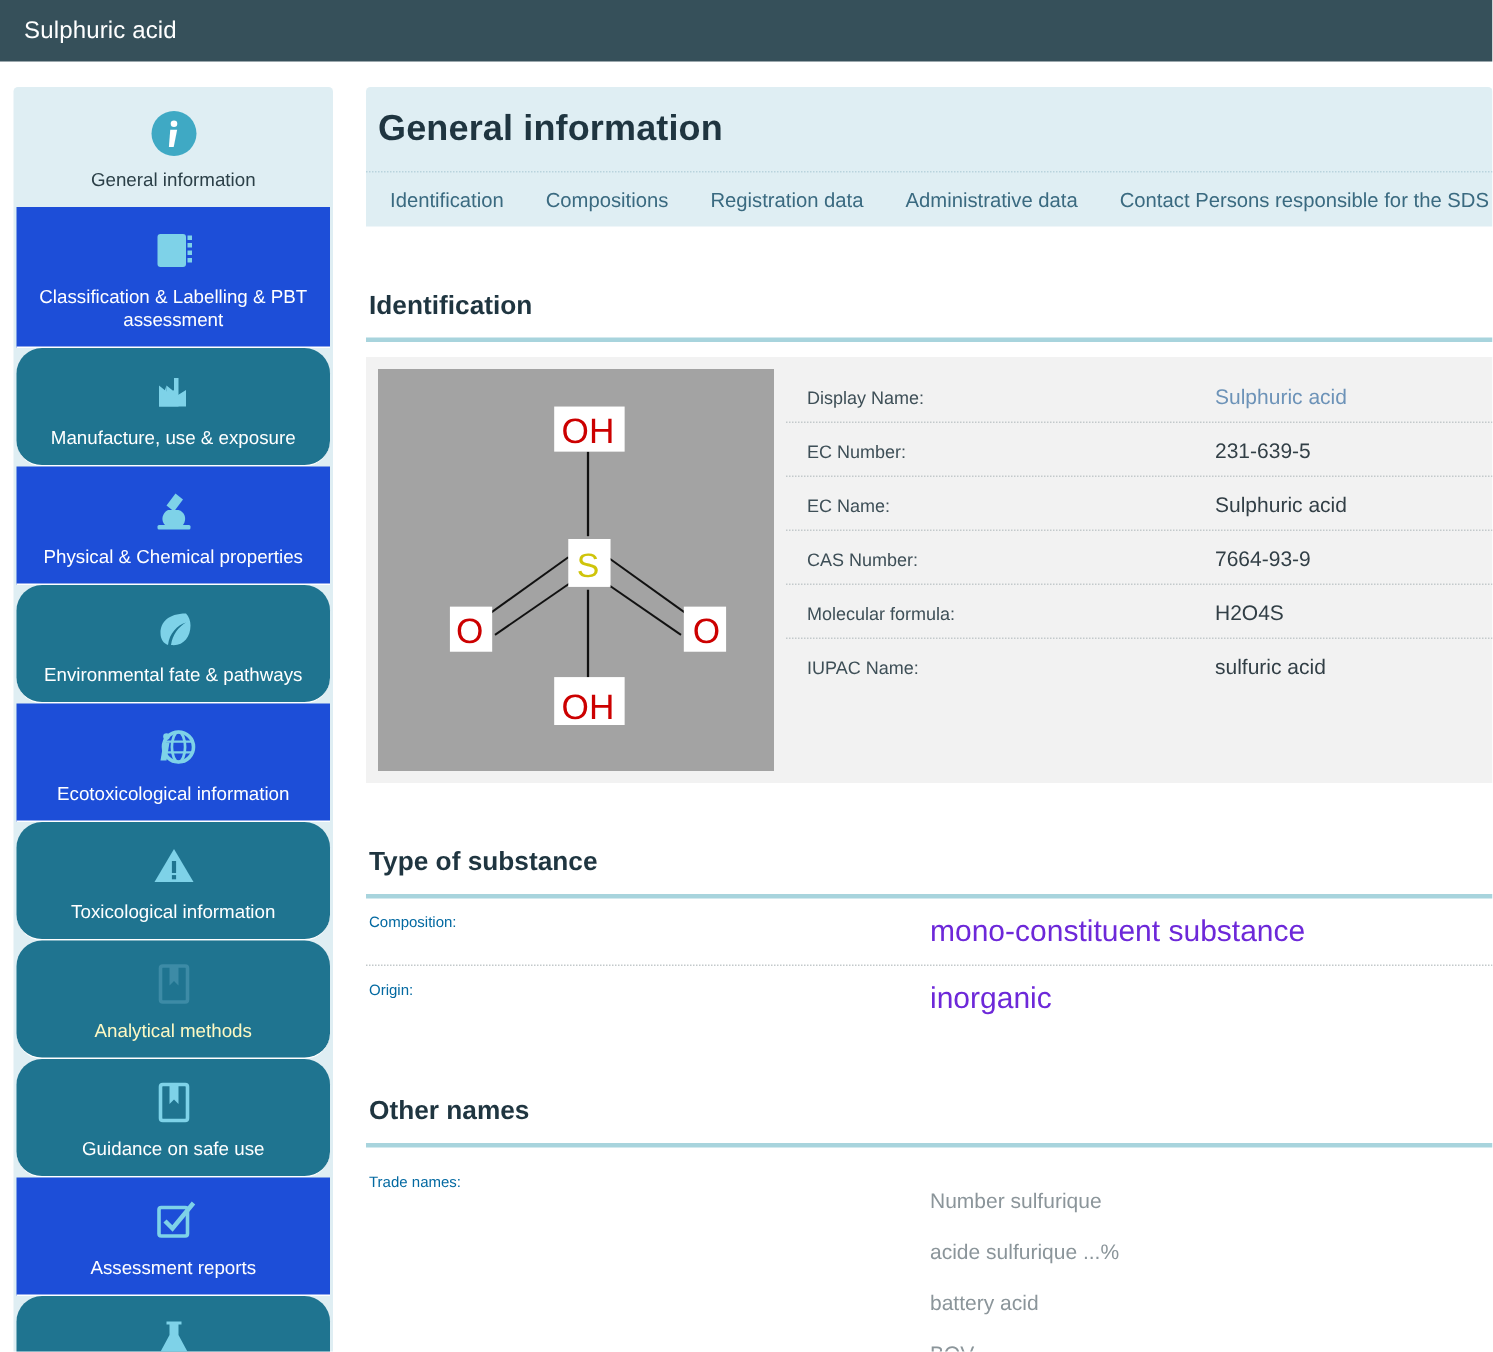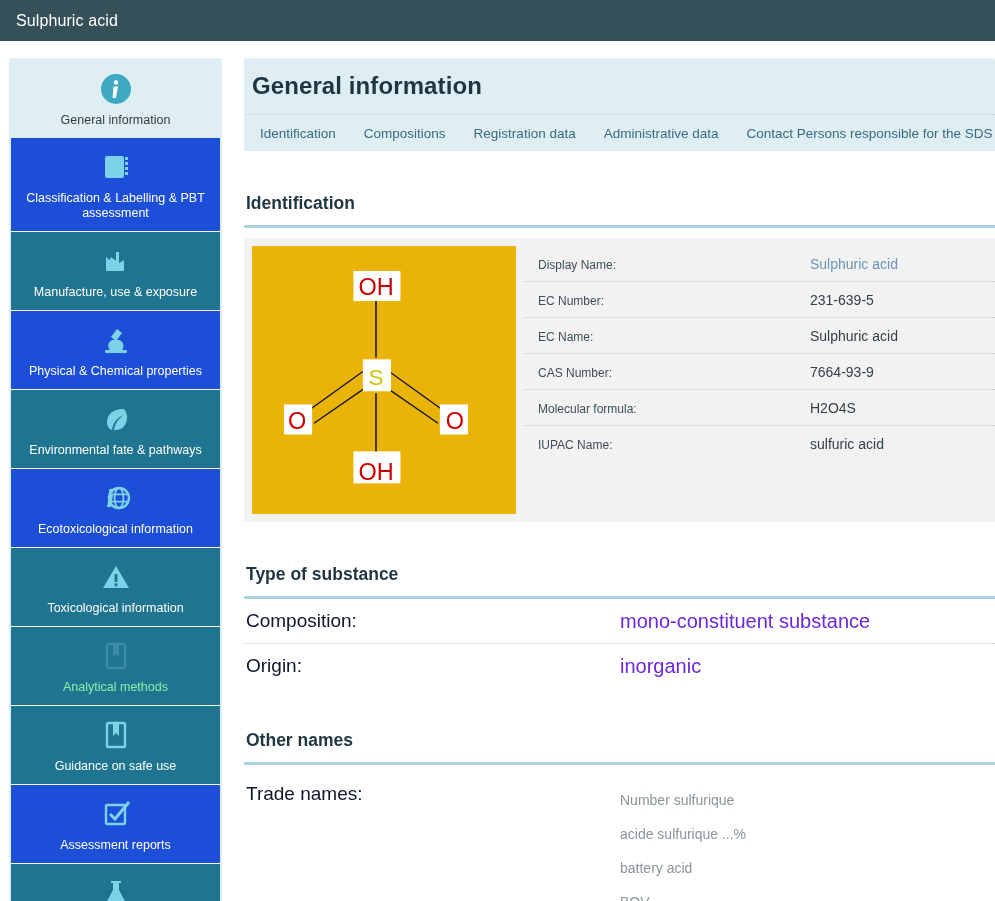--- a/index.html
+++ b/index.html
@@ -65,23 +65,23 @@
     display: block;
     width: 34px; height: 34px;
     line-height: 0;
   }
   .nav-item.active {
     background: #dfeef3;
     border-bottom: none;
   }
   .nav-item.active .nav-label { color: #2b3f47; }
   .nav-item.lvl-a { background: #1d4ed8; }
-  .nav-item.lvl-b { background: #1f7490; }
+  .nav-item.lvl-b { background: #1f7490; border-radius: 17px; }
   .nav-item.disabled { cursor: default; }
-  .nav-item.disabled .nav-label { color: #86efac; }
+  .nav-item.disabled .nav-label { color: #fef9c3; }
 
   
   #main {
     flex: 1 1 auto;
     margin-left: 22px;
     margin-top: 17px;
     min-width: 0;
   }
 
   .panel-head {
@@ -129,26 +129,26 @@
 
   
   #ident-block {
     display: flex;
     background: #f2f2f2;
     margin-top: 10px;
   }
   #struct-box {
     width: 264px;
     flex: 0 0 264px;
-    background: #eab308;
+    background: #a3a3a3;
     height: 268px;
     margin: 8px;
     display: flex;
     align-items: center;
-    justify-content: flex-start;
+    justify-content: flex-end;
   }
   #ident-table {
     flex: 1 1 auto;
     padding: 8px 0 10px 0;
     min-width: 0;
   }
   .kv {
     display: flex;
     align-items: baseline;
     border-bottom: 1px dotted #c3c9cb;
@@ -169,22 +169,22 @@
   
   .row2 {
     display: flex;
     align-items: flex-start;
     border-bottom: 1px dotted #c3c9cb;
     padding: 11px 4px 10px 2px;
   }
   .row2.last { border-bottom: none; }
   .row2 .k {
     flex: 0 0 374px;
-    font-size: 19px;
-    color: #0f172a;
+    font-size: 10px;
+    color: #0369a1;
   }
   .row2 .v {
     font-size: 20px;
     color: #6d28d9;
   }
   .tname { font-size: 14px; color: #8b959a; line-height: 34px; }
 </style>
 </head>
 <body>
 

